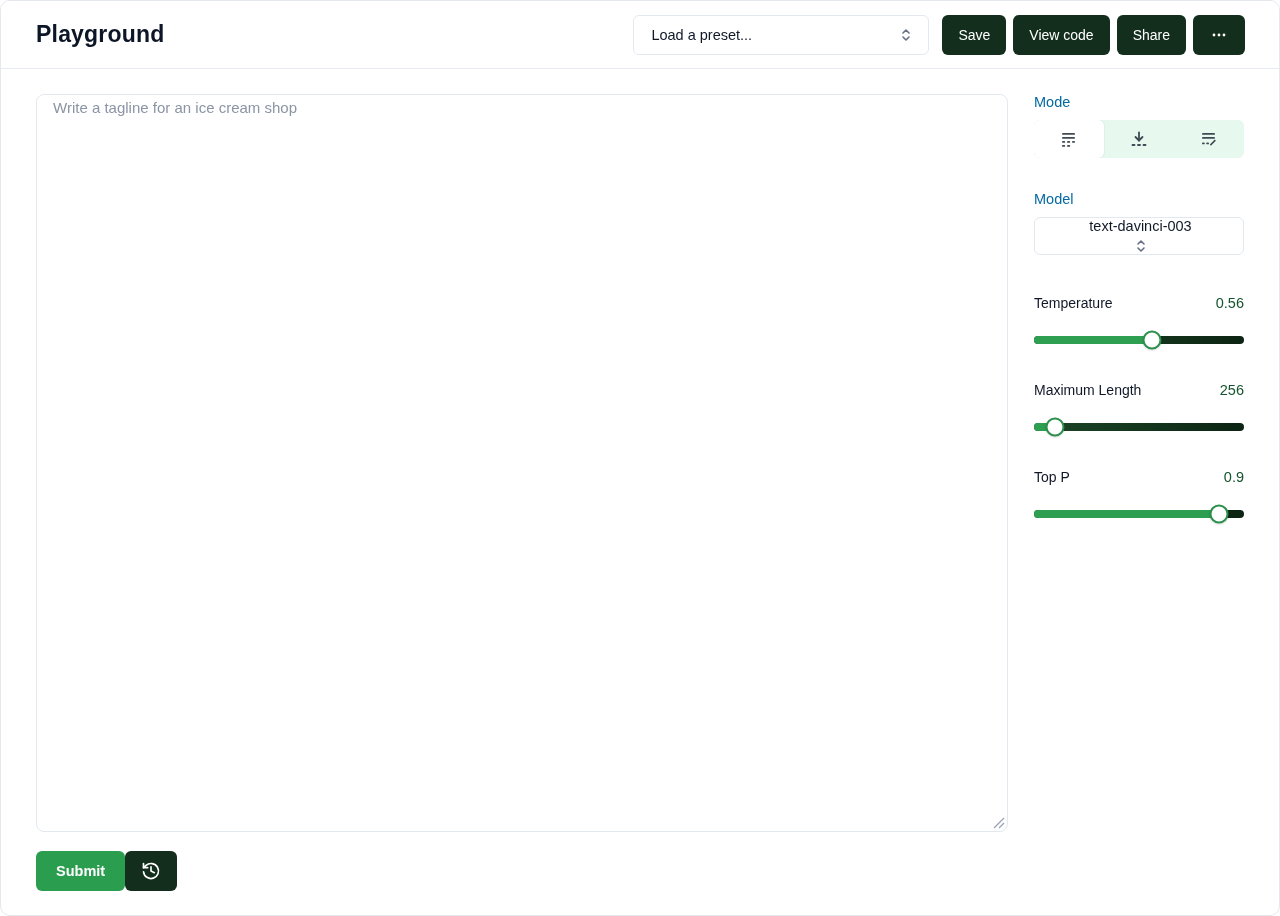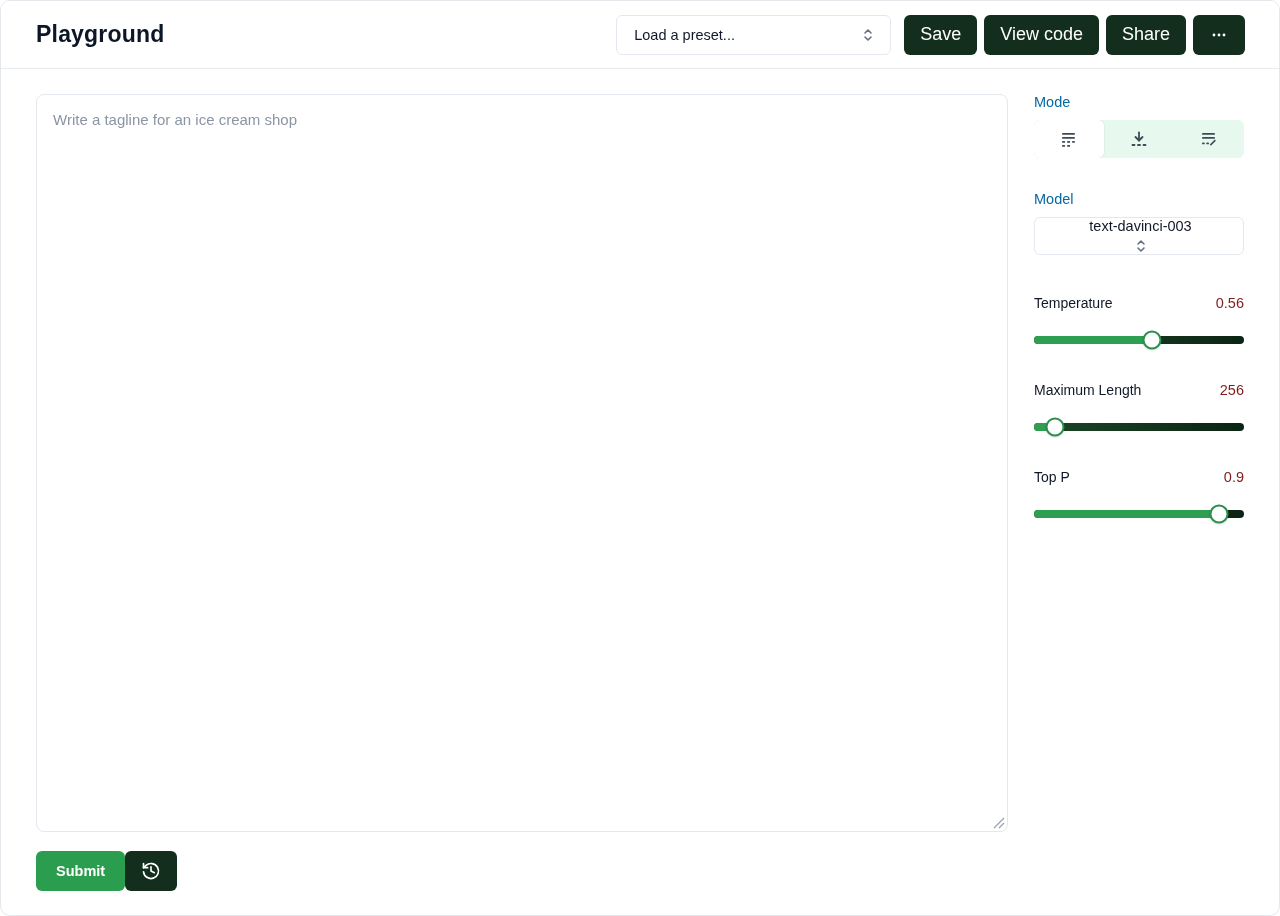--- a/index.html
+++ b/index.html
@@ -20,48 +20,48 @@
     height:68px;
     display:flex; align-items:center; justify-content:space-between;
     padding:0 34px 0 35px;
     border-bottom:1px solid #e7ebf0;
     background:#fff;
   }
   .page-title { font-size:23px; font-weight:700; letter-spacing:.2px; color:#0d1626; }
   .header-controls { display:flex; align-items:center; gap:7px; }
 
   .preset-select {
-    width:275px; height:40px;
+    width:296px; height:40px;
     border:1px solid #e3e8ef; border-radius:6px;
     display:flex; align-items:center; justify-content:space-between;
     padding:0 14px 0 17px;
     font-size:14.5px; color:#101828;
     background:#fff; cursor:pointer;
     margin-right:6px;
   }
   .chevrons { color:#667085; display:flex; }
 
   .btn-dark {
     height:40px; border:none; border-radius:6px;
     background:#142e1d; color:#ffffff;
-    font-family:inherit; font-size:18px; font-weight:500;
+    font-family:inherit; font-size:14px; font-weight:500;
     padding:0 16px; cursor:pointer;
     display:flex; align-items:center; justify-content:center;
   }
   .btn-more { width:52px; padding:0; }
 
   
   .main { display:flex; padding:25px 35px 0 35px; gap:26px; }
   .editor-col { flex:1; display:flex; flex-direction:column; }
 
   .prompt-wrap { position:relative; }
   .prompt-textarea {
     width:100%; height:738px;
     border:1px solid #e3e8ef; border-radius:8px;
-    padding:16px 16px;
+    padding:4px 16px;
     font-family:inherit; font-size:15px; color:#0f172a;
     resize:none; outline:none; background:#fff; display:block;
   }
   .prompt-textarea::placeholder { color:#8b95a5; }
   .resize-grip { position:absolute; right:3px; bottom:3px; pointer-events:none; color:#98a2b3; }
 
   .editor-footer { display:flex; align-items:center; gap:0; margin-top:19px; }
   .btn-submit {
     height:40px; padding:0 20px;
     background:#2a9d4f; color:#fff;
@@ -98,21 +98,21 @@
     border:1px solid #e3e8ef; border-radius:6px;
     display:flex; align-items:center; justify-content:space-between;
     padding:0 12px 0 15px;
     font-size:14.5px; color:#101828; background:#fff; cursor:pointer;flex-direction:column;
   }
 
   .slider-block { margin-top:33px; }
   .slider-block.first { margin-top:40px; }
   .slider-head { display:flex; align-items:center; justify-content:space-between; margin-bottom:19px; }
   .slider-label { font-size:14px; font-weight:500; color:#101828; }
-  .slider-value { font-size:14.5px; color:#7f1d1d; }
+  .slider-value { font-size:14.5px; color:#14532d; }
 
   .slider { position:relative; height:19px; cursor:pointer; }
   .slider-track {
     position:absolute; left:0; right:0; top:50%; transform:translateY(-50%);
     height:8px; border-radius:4px;
     background:linear-gradient(90deg,#1d4728 0%,#0c2413 100%);
   }
   .slider-fill {
     position:absolute; left:0; top:50%; transform:translateY(-50%);
     height:8px; border-radius:4px;

